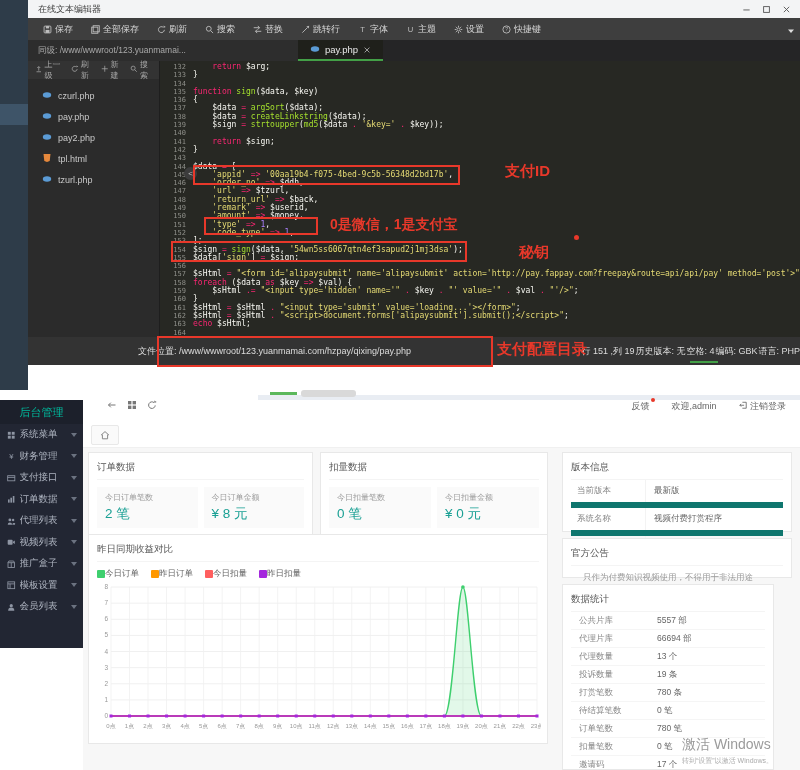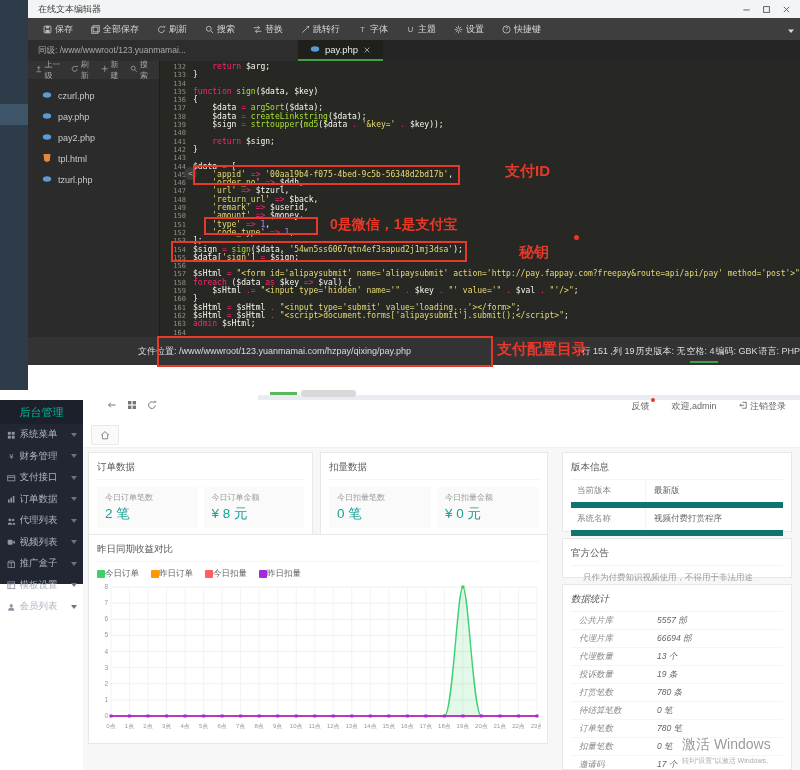--- a/index.html
+++ b/index.html
@@ -61,21 +61,21 @@
   #ann-dot{left:574px;top:235px;width:5px;height:5px;border-radius:50%;background:#e8382a;}
   #ann-box-path{left:157px;top:336px;width:332px;height:27px;}
   #ann-path{left:497px;top:340px;font-size:15px;}
 
   
   #sliver-strip{left:258px;top:395px;width:542px;height:5px;background:#e9edf3;}
   #sliver-green{left:270px;top:392px;width:27px;height:3px;background:#5cb85c;}
   #sliver-pill{left:301px;top:390px;width:55px;height:7px;background:#d9d9d9;border-radius:3px;}
 
   
-  #dash-sidebar{left:0;top:400px;width:83px;height:184px;background:#222633;}
+  #dash-sidebar{left:0;top:400px;width:83px;height:248px;background:#222633;}
   #dash-sb-title{height:24px;line-height:24px;text-align:center;color:#00b89c;font-size:11px;background:#1c202b;}
   .sbnav{display:flex;align-items:center;height:21.5px;padding:0 6px 0 7px;cursor:pointer;color:#aeb4c0;}
   .sbnav .ic{display:inline-flex;color:#8e95a3;margin-right:4px;}
   .sbnav .ic svg{width:8.5px;height:8.5px;}
   .sbnav .lbl{font-size:9.5px;white-space:nowrap;overflow:hidden;}
   .sbnav .car{margin-left:auto;width:0;height:0;border-left:3px solid transparent;border-right:3px solid transparent;border-top:4px solid #6b7280;}
   #dash-header{left:83px;top:400px;width:717px;height:34px;background:#fff;border-bottom:1px solid #f1f1f1;display:flex;align-items:flex-start;box-sizing:border-box;}
   #dh-icons{display:flex;gap:10px;margin-left:24px;color:#777;}
   .hicon{display:inline-flex;cursor:pointer;}
   .hicon svg{width:10px;height:10px;}
@@ -95,21 +95,21 @@
   .minigrid{display:grid;grid-template-columns:1fr 1fr;gap:6px;margin-top:7px;}
   .mini{background:#fafafa;padding:5px 8px;}
   .mini .mlabel{font-size:8px;color:#9a9a9a;}
   .mini .mvalue{font-size:13.5px;color:#1aa094;margin-top:2px;font-weight:500;}
   #card-version{left:562px;top:452px;width:230px;height:80px;}
   .vrow{display:flex;font-size:8.5px;border-bottom:6px solid #0f766e;}
   .vrow .vl{width:62px;color:#888;padding:5px 6px;border-right:1px solid #f3f3f3;}
   .vrow .vv{color:#666;padding:5px 8px;}
   #card-notice{left:562px;top:538px;width:230px;height:40px;}
   #notice-text{font-size:8.5px;color:#999;padding:6px 0 0 12px;}
-  #card-stats{left:562px;top:584px;width:230px;height:186px;font-style:italic;}
+  #card-stats{left:562px;top:584px;width:212px;height:186px;}
   .srow{display:flex;font-size:8.5px;border-bottom:1px solid #f5f5f5;height:17px;align-items:center;}
   .srow .vl{width:78px;color:#888;padding-left:8px;}
   .srow .vv{color:#666;}
   #card-chart{left:88px;top:534px;width:460px;height:210px;}
   #legend{display:flex;gap:12px;align-items:center;margin-top:6px;}
   .lgd{display:flex;align-items:center;font-size:8.5px;color:#666;cursor:pointer;}
   .lgd .sq{width:8px;height:8px;border-radius:1px;display:inline-block;}
   #earnings-chart{margin-top:2px;}
   #watermark{left:682px;top:736px;color:#9b9b9b;z-index:5;}
   #wm1{font-size:14px;}
@@ -370,21 +370,21 @@
             <div class="cl"><span class="ln">153</span><span class="lc">];</span></div>
             <div class="cl"><span class="ln">154</span><span class="lc"><span class="cv">$sign</span> <span class="ck">=</span> <span class="cf">sign</span>(<span class="cv">$data</span>, <span class="cs">'54wn5ss6067qtn4ef3sapud2j1mj3dsa'</span>);</span></div>
             <div class="cl"><span class="ln">155</span><span class="lc"><span class="cv">$data</span>[<span class="cs">'sign'</span>] <span class="ck">=</span> <span class="cv">$sign</span>;</span></div>
             <div class="cl"><span class="ln">156</span><span class="lc"></span></div>
             <div class="cl"><span class="ln">157</span><span class="lc"><span class="cv">$sHtml</span> <span class="ck">=</span> <span class="cs">"&lt;form id='alipaysubmit' name='alipaysubmit' action='http://pay.fappay.com?freepay&amp;route=api/api/pay' method='post'&gt;"</span>;</span></div>
             <div class="cl"><span class="ln">158</span><span class="lc"><span class="ck">foreach</span> (<span class="cv">$data</span> <span class="ck">as</span> <span class="cv">$key</span> <span class="ck">=&gt;</span> <span class="cv">$val</span>) {</span></div>
             <div class="cl"><span class="ln">159</span><span class="lc">    <span class="cv">$sHtml</span> <span class="ck">.=</span> <span class="cs">"&lt;input type='hidden' name='"</span> <span class="ck">.</span> <span class="cv">$key</span> <span class="ck">.</span> <span class="cs">"' value='"</span> <span class="ck">.</span> <span class="cv">$val</span> <span class="ck">.</span> <span class="cs">"'/&gt;"</span>;</span></div>
             <div class="cl"><span class="ln">160</span><span class="lc">}</span></div>
             <div class="cl"><span class="ln">161</span><span class="lc"><span class="cv">$sHtml</span> <span class="ck">=</span> <span class="cv">$sHtml</span> <span class="ck">.</span> <span class="cs">"&lt;input type='submit' value='loading...'&gt;&lt;/form&gt;"</span>;</span></div>
             <div class="cl"><span class="ln">162</span><span class="lc"><span class="cv">$sHtml</span> <span class="ck">=</span> <span class="cv">$sHtml</span> <span class="ck">.</span> <span class="cs">"&lt;script&gt;document.forms['alipaysubmit'].submit();&lt;/script&gt;"</span>;</span></div>
-            <div class="cl"><span class="ln">163</span><span class="lc"><span class="ck">admin</span> <span class="cv">$sHtml</span>;</span></div>
+            <div class="cl"><span class="ln">163</span><span class="lc"><span class="ck">echo</span> <span class="cv">$sHtml</span>;</span></div>
             <div class="cl"><span class="ln">164</span><span class="lc"></span></div>
           </div>
       </div>
     </div>
     <div id="scroll-left" class="abs">&lt;</div>
     <div id="ed-statusbar" class="abs">
       <span id="sb-loc">文件位置: /www/wwwroot/123.yuanmamai.com/hzpay/qixing/pay.php</span>
       <span id="sb-items">
 
           <span class="sbitem">行 151 ,列 19</span>

